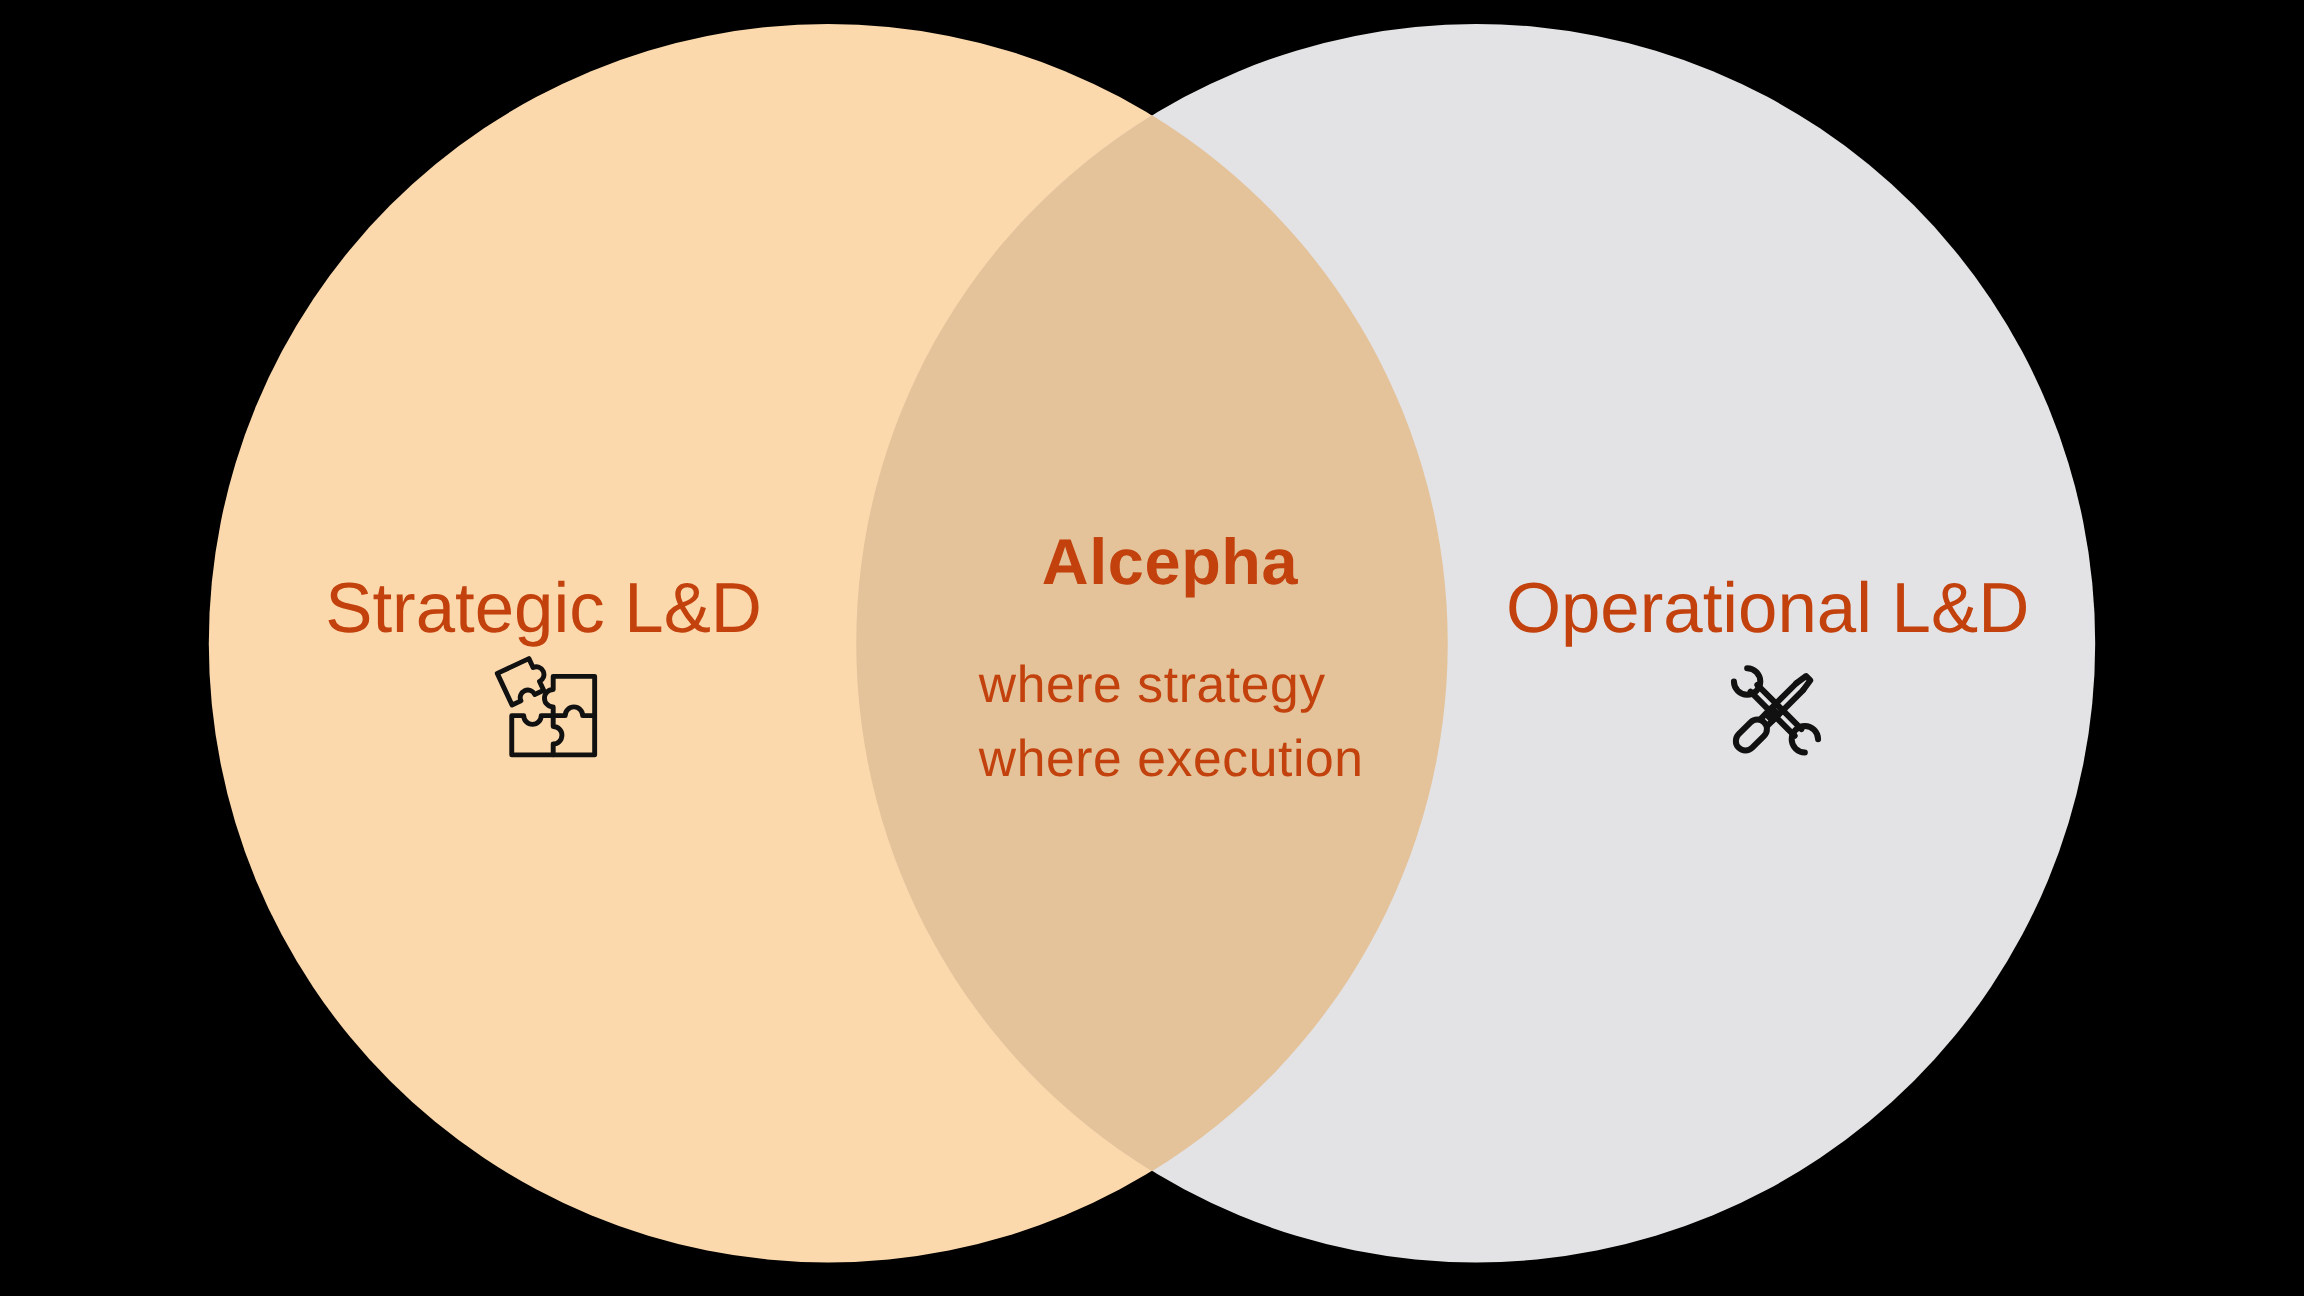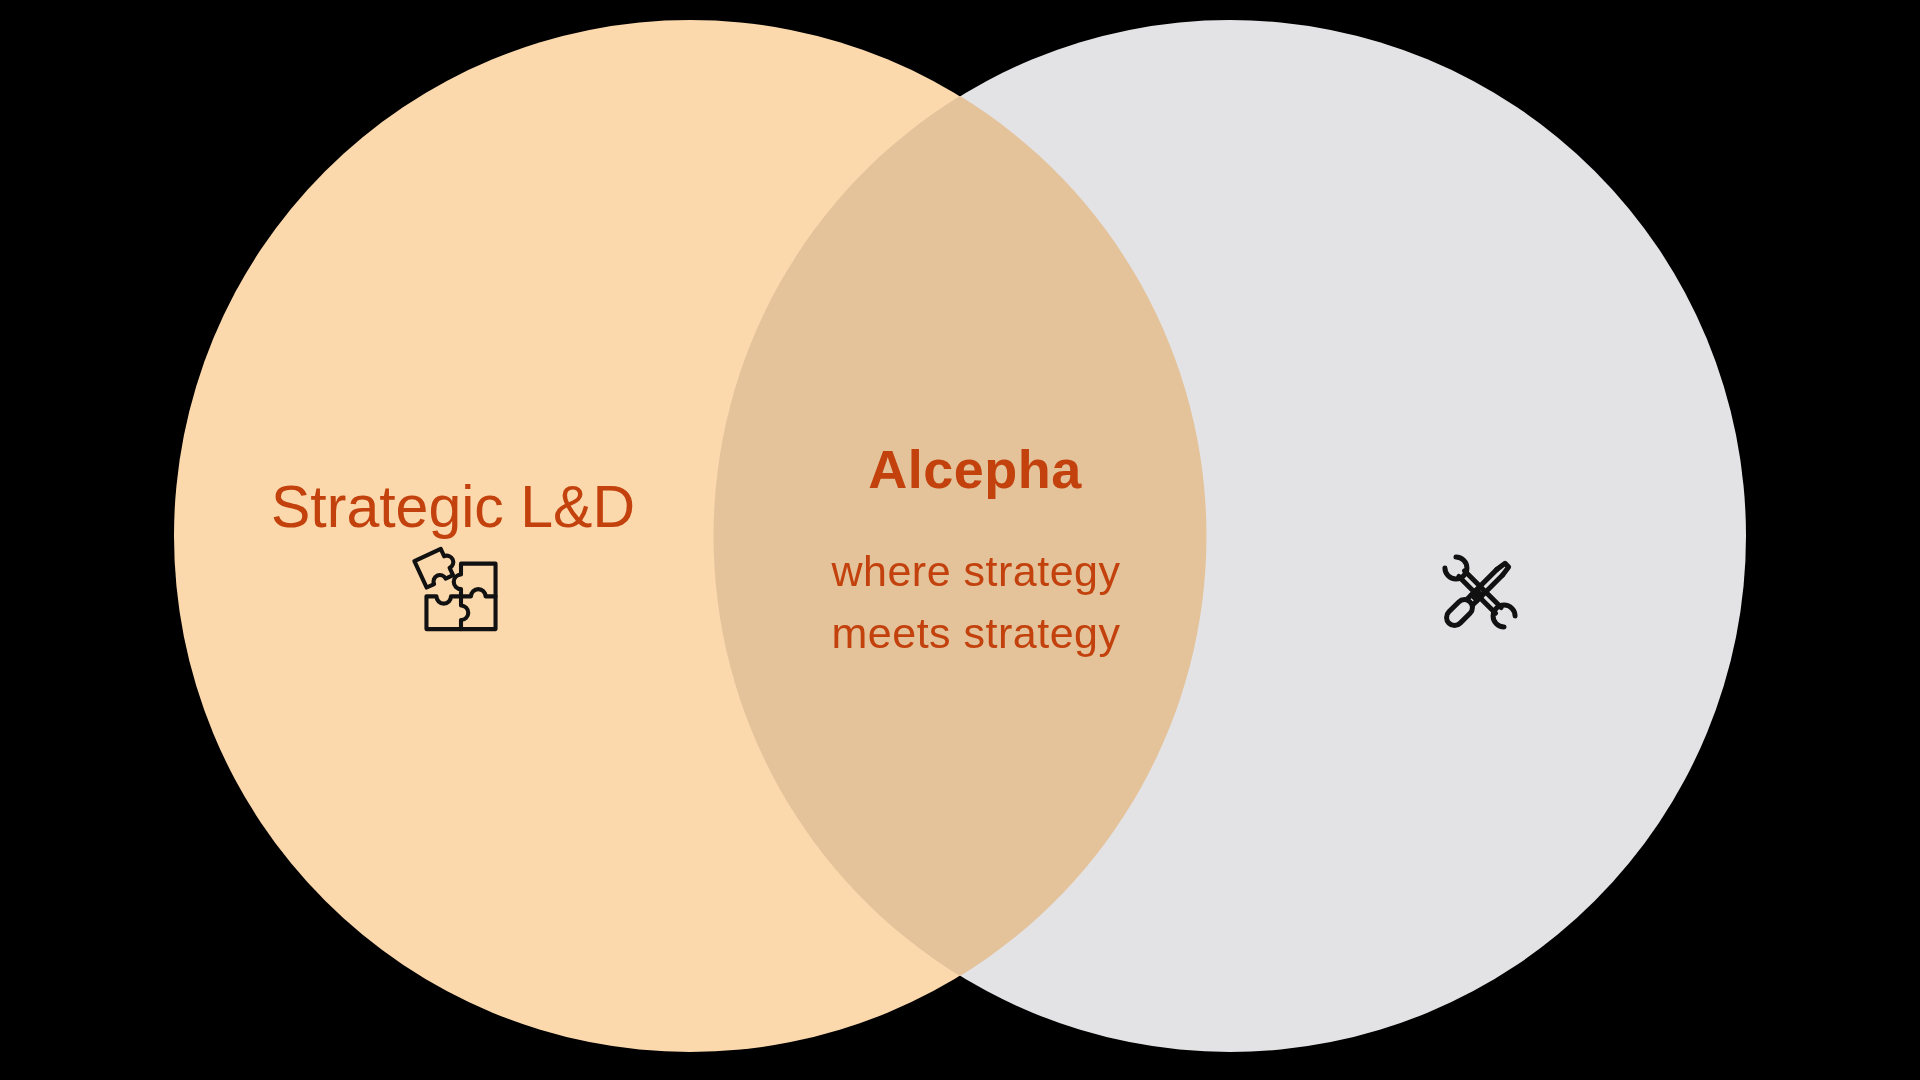--- a/index.html
+++ b/index.html
@@ -71,23 +71,24 @@
 
     <path d="M 66 62 V 72 A 8 8 0 1 1 66 88 V 98"></path>
 
     <path d="M 20 15 H 52 V 24 A 7 7 0 1 1 52 38 V 47 H 43 A 7 7 0 1 0 29 47 H 20 Z" transform="rotate(-25 36 31)"></path>
   </svg>
 
   <div class="abs center-title" style="left:975px; top:469px;">Alcepha</div>
 
   <div class="abs center-subtitle" style="left:976px; top:602px;">
     <div>where strategy</div>
-    <div>meets strategy</div>
+    <div>where execution</div>
   </div>
 
+  <div class="abs side-label" style="left:1473px; top:507px;">Operational L&amp;D</div>
 
   <svg class="icon-svg" style="left:1480px; top:592px;" width="100" height="100" viewBox="0 0 100 100" fill="none" stroke="#111111" stroke-width="5" stroke-linecap="round" stroke-linejoin="round">
 
     <g transform="rotate(45 50 50)">
       <path d="M 24 46 H 76"></path>
       <path d="M 24 54 H 76"></path>
       <path d="M 8.2 42.2 A 11 11 0 1 1 8.2 57.8"></path>
       <path d="M 91.8 42.2 A 11 11 0 1 0 91.8 57.8"></path>
     </g>
 

